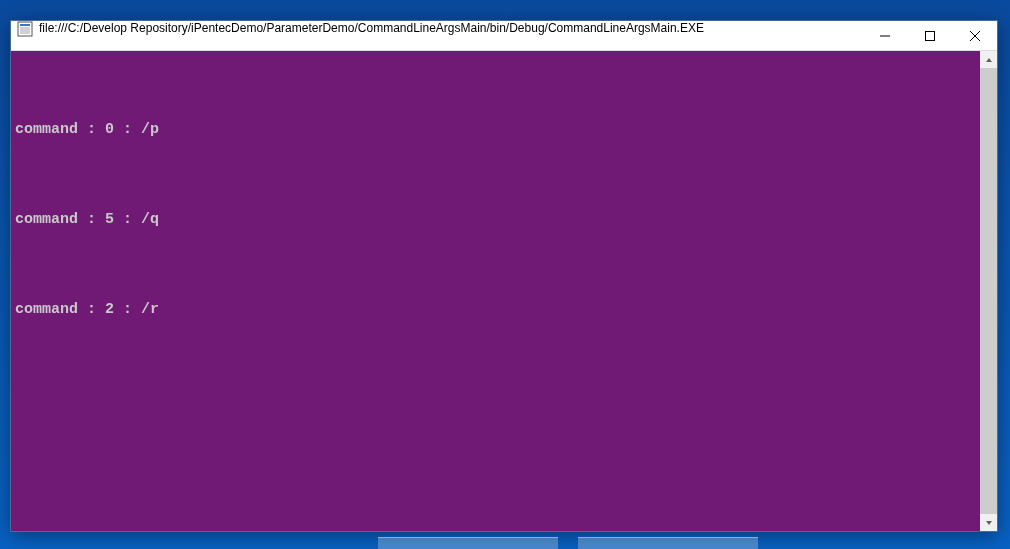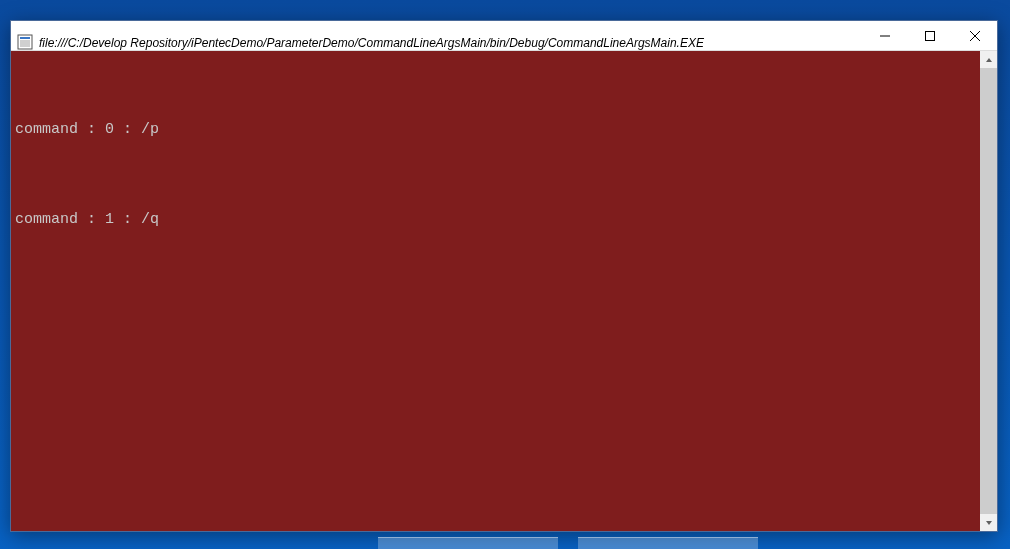--- a/index.html
+++ b/index.html
@@ -20,24 +20,23 @@
       background: #fff;
       border: 1px solid #4a6a9a;
       box-shadow: 0 4px 20px rgba(0,0,0,0.4);
       display: flex;
       flex-direction: column;
     }
     .titlebar {
       height: 30px;
       background: #fff;
       display: flex;
-      align-items: flex-end;
+      align-items: flex-start;
       padding: 0 0 0 6px;
       border-bottom: 1px solid #ddd;
-      font-style: italic;
     }
     .app-icon {
       width: 16px;
       height: 16px;
       margin-right: 6px;
       flex-shrink: 0;
     }
     .title-text {
       flex: 1;
       font-size: 12px;
@@ -53,23 +52,24 @@
     .win-btn {
       width: 45px;
       height: 29px;
       display: flex;
       align-items: center;
       justify-content: center;
       cursor: pointer;
     }
     .console-area {
       flex: 1;
-      background: #7f1d1d;
+      background: #701a75;
       position: relative;
       overflow: hidden;
+      font-weight: bold;
     }
     .console-content {
       position: absolute;
       left: 0;
       top: 0;
       right: 17px;
       bottom: 0;
       padding: 4px 4px;
       color: #c8c8c8;
       font-family: Consolas, "Courier New", monospace;
@@ -155,21 +155,22 @@
         <svg width="10" height="10" viewBox="0 0 10 10">
             <line x1="0" y1="0" x2="10" y2="10" stroke="#000" stroke-width="1"></line>
             <line x1="10" y1="0" x2="0" y2="10" stroke="#000" stroke-width="1"></line>
           </svg>
       </div>
     </div>
   </div>
   <div class="console-area">
     <div class="console-content">
       <span class="console-line">command : 0 : /p</span>
-      <span class="console-line">command : 1 : /q</span>
+      <span class="console-line">command : 5 : /q</span>
+      <span class="console-line">command : 2 : /r</span>
       <span class="console-line">&nbsp;</span>
       
     </div>
     <div class="scrollbar">
       <div class="scroll-btn">
         <svg viewBox="0 0 8 8">
             <polygon points="4,2 7,6 1,6" fill="#606060"></polygon>
           </svg>
       </div>
       <div class="scroll-track">

